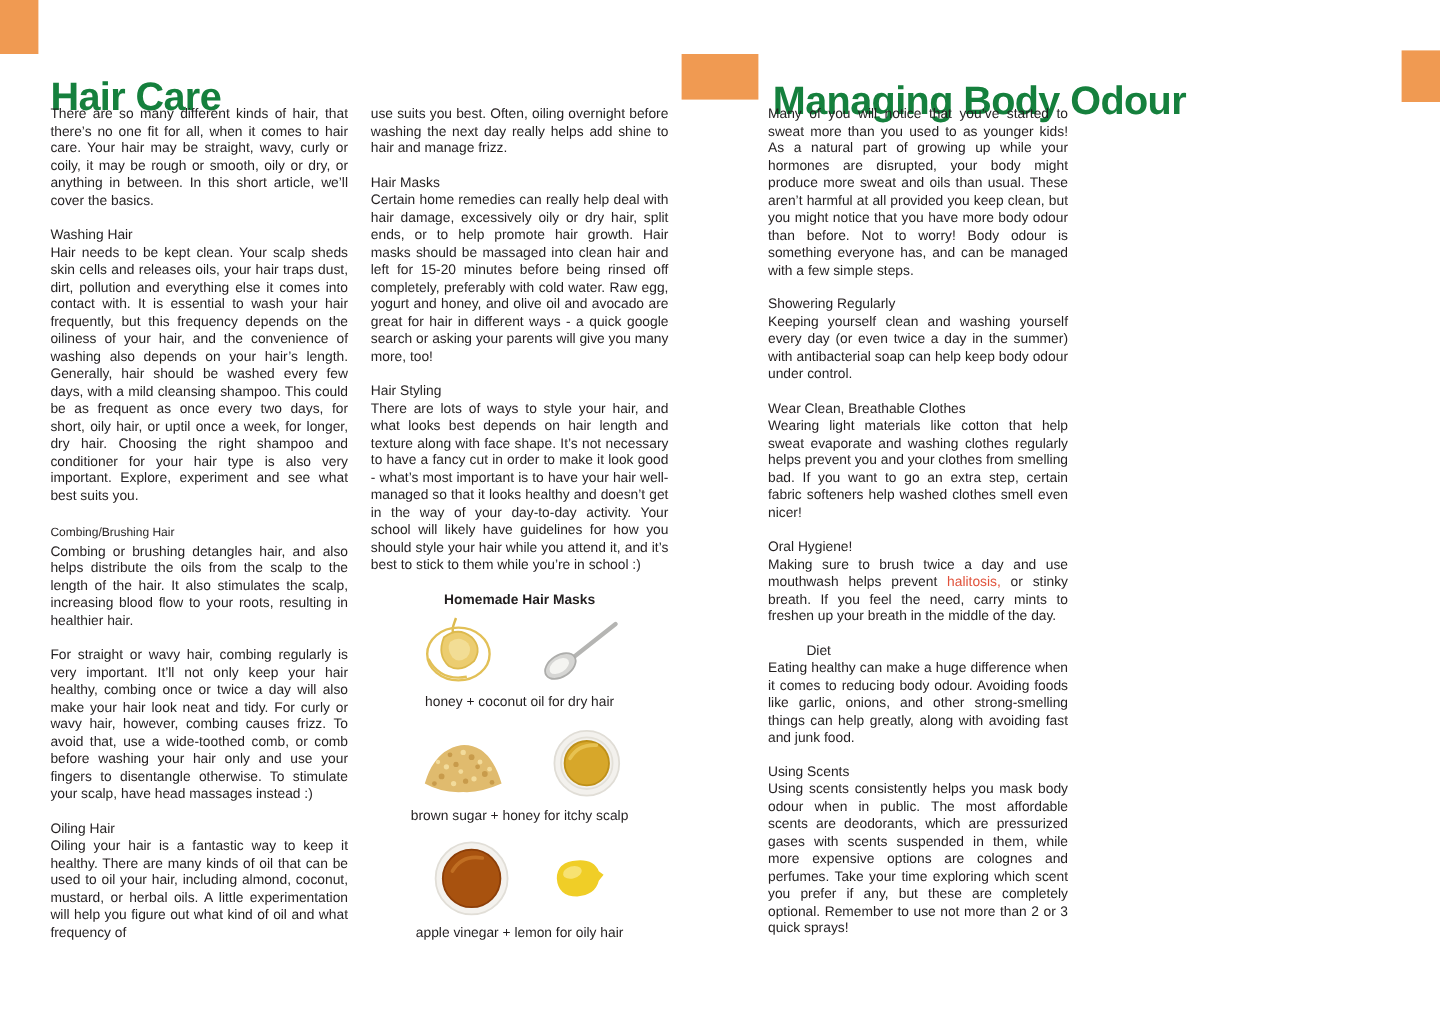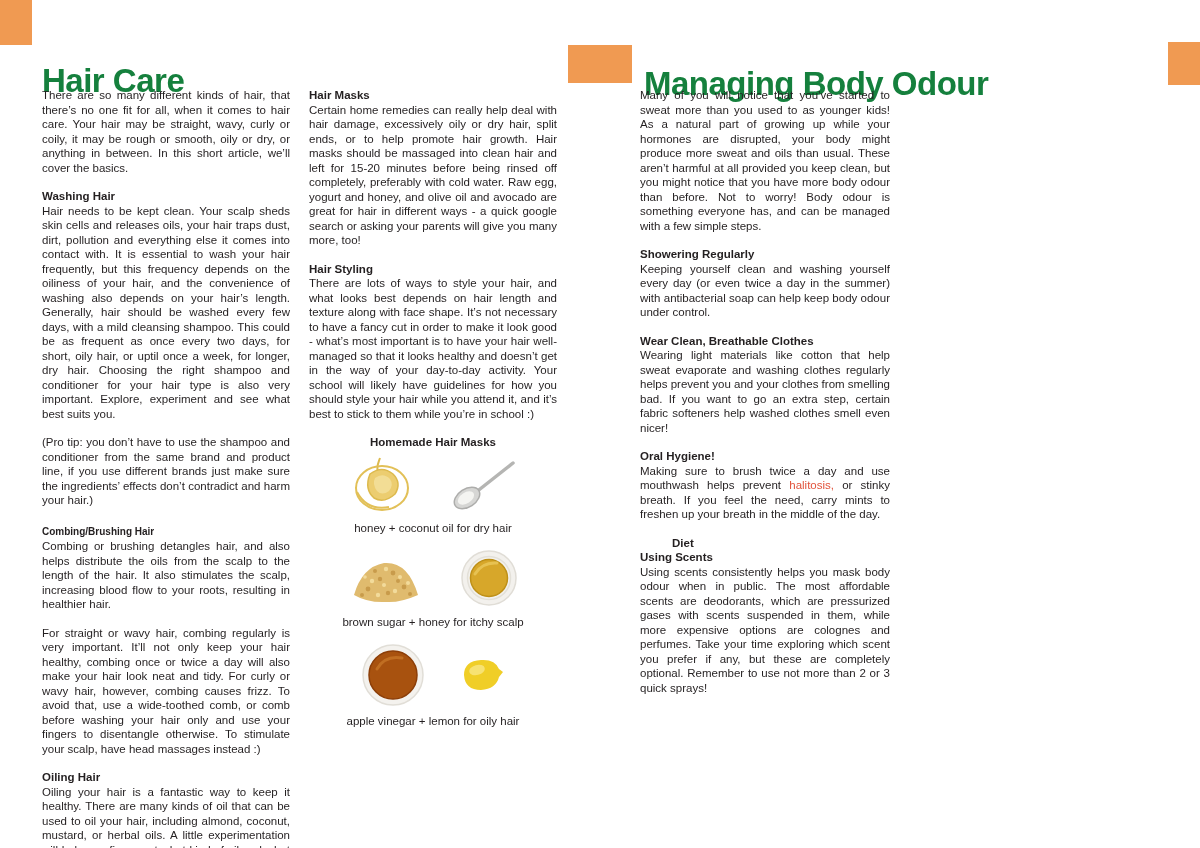--- a/index.html
+++ b/index.html
@@ -9,49 +9,49 @@
   }
   .orange-block{position:absolute;background:#F09A52;}
   .page-title{
     position:absolute;font-size:33px;font-weight:bold;color:#15803d;
     letter-spacing:-0.5px;line-height:1;white-space:nowrap;
   }
   .col{
     position:absolute;text-align:justify;font-size:11.5px;line-height:14.5px;
   }
   .col p{margin:0 0 14px 0;}
-  .sec-h{font-weight:bold;margin:0;}
+  .sec-h{font-weight:normal;margin:0;}
   .highlight{color:#E1523B;}
   .masks-title{font-weight:bold;text-align:center;margin:2px 0 6px 0;}
   .mask-row{display:flex;justify-content:center;align-items:center;gap:36px;margin:0;}
   .mask-caption{text-align:center;font-size:11.5px;margin:7px 0 13px 0;}
   .imgwrap{display:flex;align-items:center;justify-content:center;}
 </style>
 </head>
 <body>
 
 <div class="orange-block" style="left:0;top:42;width:32px;height:45px;"></div>
 <div class="orange-block" style="left:568px;top:45px;width:64px;height:38px;"></div>
 <div class="orange-block" style="left:1168px;top:42px;width:32px;height:43px;"></div>
 
 <h1 class="page-title" style="left:42px;top:42px;">Hair Care</h1>
 
 <div class="col" style="left:42px;top:88px;width:248px;">
   <p>There are so many different kinds of hair, that there’s no one fit for all, when it comes to hair care. Your hair may be straight, wavy, curly or coily, it may be rough or smooth, oily or dry, or anything in between. In this short article, we’ll cover the basics.</p>
   <h2 class="sec-h" style="font-size:11.5px;">Washing Hair</h2>
   <p>Hair needs to be kept clean. Your scalp sheds skin cells and releases oils, your hair traps dust, dirt, pollution and everything else it comes into contact with. It is essential to wash your hair frequently, but this frequency depends on the oiliness of your hair, and the convenience of washing also depends on your hair’s length. Generally, hair should be washed every few days, with a mild cleansing shampoo. This could be as frequent as once every two days, for short, oily hair, or uptil once a week, for longer, dry hair. Choosing the right shampoo and conditioner for your hair type is also very important. Explore, experiment and see what best suits you.</p>
-  <p>(Pro tip: you don’t have to use the shampoo and conditioner from the same brand and product line, if you use different brands just make sure the ingredients’ effects don’t contradict and harm your hair.)</p>
   <h2 class="sec-h" style="font-size:10px;margin-top:17px;">Combing/Brushing Hair</h2>
   <p>Combing or brushing detangles hair, and also helps distribute the oils from the scalp to the length of the hair. It also stimulates the scalp, increasing blood flow to your roots, resulting in healthier hair.</p>
   <p>For straight or wavy hair, combing regularly is very important. It’ll not only keep your hair healthy, combing once or twice a day will also make your hair look neat and tidy. For curly or wavy hair, however, combing causes frizz. To avoid that, use a wide-toothed comb, or comb before washing your hair only and use your fingers to disentangle otherwise. To stimulate your scalp, have head massages instead :)</p>
   <h2 class="sec-h" style="font-size:11.5px;">Oiling Hair</h2>
   <p>Oiling your hair is a fantastic way to keep it healthy. There are many kinds of oil that can be used to oil your hair, including almond, coconut, mustard, or herbal oils. A little experimentation will help you figure out what kind of oil and what frequency of</p>
 </div>
 
 <div class="col" style="left:309px;top:88px;width:248px;">
+  <p>use suits you best. Often, oiling overnight before washing the next day really helps add shine to hair and manage frizz.</p>
   <h2 class="sec-h" style="font-size:11.5px;">Hair Masks</h2>
   <p>Certain home remedies can really help deal with hair damage, excessively oily or dry hair, split ends, or to help promote hair growth. Hair masks should be massaged into clean hair and left for 15-20 minutes before being rinsed off completely, preferably with cold water. Raw egg, yogurt and honey, and olive oil and avocado are great for hair in different ways - a quick google search or asking your parents will give you many more, too!</p>
   <h2 class="sec-h" style="font-size:11.5px;">Hair Styling</h2>
   <p>There are lots of ways to style your hair, and what looks best depends on hair length and texture along with face shape. It’s not necessary to have a fancy cut in order to make it look good - what’s most important is to have your hair well-managed so that it looks healthy and doesn’t get in the way of your day-to-day activity. Your school will likely have guidelines for how you should style your hair while you attend it, and it’s best to stick to them while you’re in school :)</p>
 
   <div>
     <div class="masks-title">Homemade Hair Masks</div>
 
     <div class="mask-row">
       <span class="imgwrap">
@@ -138,16 +138,17 @@
   <h2 class="sec-h" style="font-size:11.5px;">Showering Regularly</h2>
   <p>Keeping yourself clean and washing yourself every day (or even twice a day in the summer) with antibacterial soap can help keep body odour under control.</p>
 
   <h2 class="sec-h" style="font-size:11.5px;">Wear Clean, Breathable Clothes</h2>
   <p>Wearing light materials like cotton that help sweat evaporate and washing clothes regularly helps prevent you and your clothes from smelling bad. If you want to go an extra step, certain fabric softeners help washed clothes smell even nicer!</p>
 
   <h2 class="sec-h" style="font-size:11.5px;">Oral Hygiene!</h2>
   <p><span>Making sure to brush twice a day and use mouthwash helps prevent </span><span class="highlight">halitosis,</span><span> or stinky breath. If you feel the need, carry mints to freshen up your breath in the middle of the day.</span></p>
 
   <h2 class="sec-h" style="font-size:11.5px;margin-left:32px;">Diet</h2>
+  <p>Eating healthy can make a huge difference when it comes to reducing body odour. Avoiding foods like garlic, onions, and other strong-smelling things can help greatly, along with avoiding fast and junk food.</p>
 
   <h2 class="sec-h" style="font-size:11.5px;">Using Scents</h2>
   <p>Using scents consistently helps you mask body odour when in public. The most affordable scents are deodorants, which are pressurized gases with scents suspended in them, while more expensive options are colognes and perfumes. Take your time exploring which scent you prefer if any, but these are completely optional. Remember to use not more than 2 or 3 quick sprays!</p>
 </div>
 
 </body></html>

